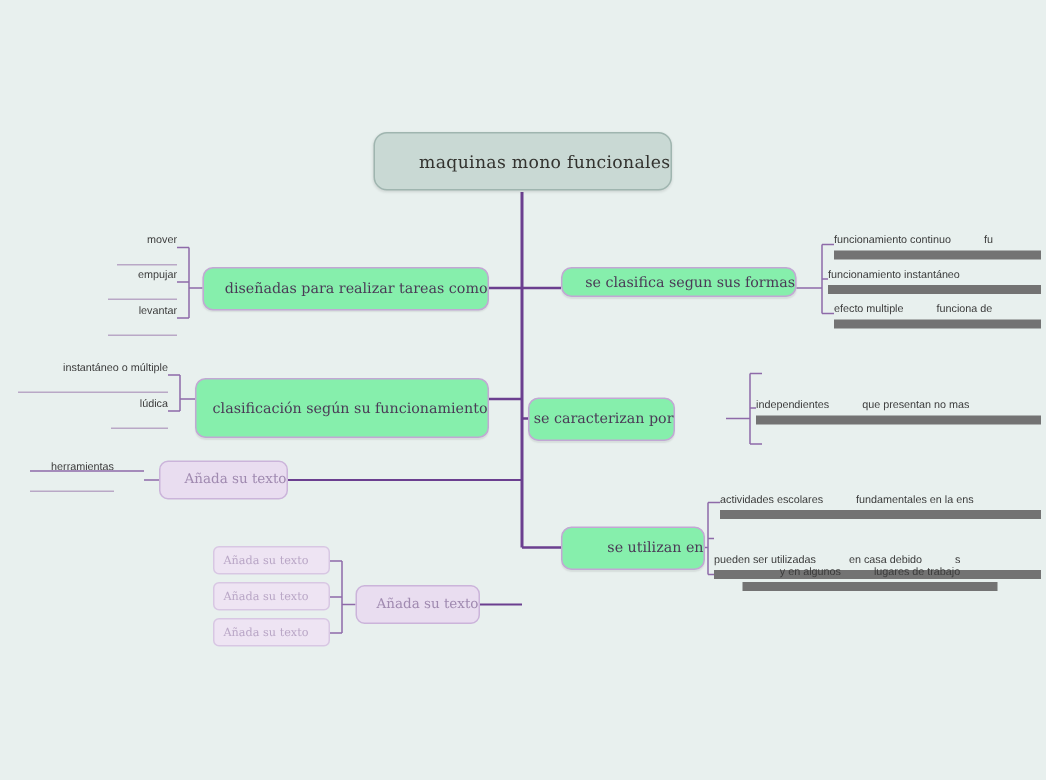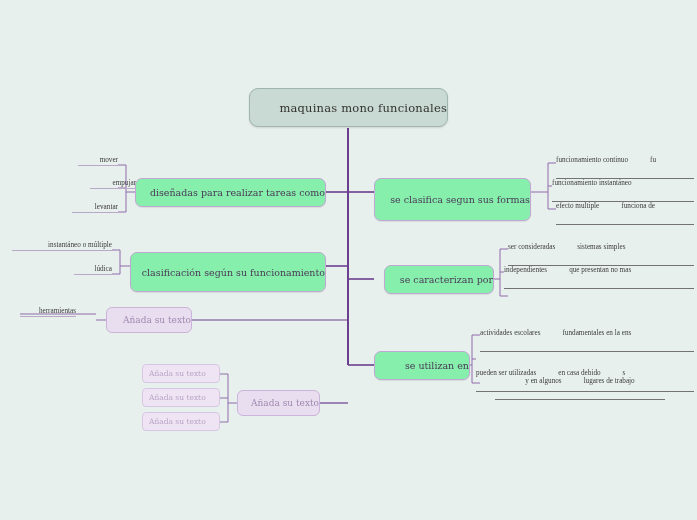--- a/index.html
+++ b/index.html
@@ -68,42 +68,42 @@
     border: 1px solid #d8c7e3;
     border-radius: 4px;
     color: #b9a6c6;
     font-size: 7.5px;
     justify-content: flex-start;
     padding-left: 6px;
   }
   
   .leaf {
     position: absolute;
-    font-family: Liberation Serif, serif;
+    font-family: Liberation Sans, sans-serif;
     font-size: 7.2px;
     color: #3b3b3b;
     white-space: nowrap;
-    border-bottom: 1px solid #737373;
-    padding-bottom: 13px;
+    border-bottom: 6px solid #737373;
+    padding-bottom: 2px;
     line-height: 10px;
   }
   .leaf .seg2 {
     margin-left: 22px;
   }
   .leaf .seg3 {
     margin-left: 22px;
   }
   .leaf-left {
     position: absolute;
-    font-family: Liberation Serif, serif;
+    font-family: Liberation Sans, sans-serif;
     font-size: 7.2px;
     color: #3b3b3b;
     white-space: nowrap;
     border-bottom: 1px solid #b9a8c6;
-    padding-bottom: 0;
+    padding-bottom: 11px;
     line-height: 10px;
     text-align: right;
   }
 </style>
 </head>
 <body>
 
 <div id="canvas">
 
   <svg id="links" viewBox="0 0 697 520">
@@ -155,38 +155,35 @@
     <path d="M228 374 L228 422" stroke="#8e6aa8" stroke-width="1" fill="none"></path>
     <path d="M228 374 L220 374" stroke="#8e6aa8" stroke-width="1" fill="none"></path>
     <path d="M228 398 L220 398" stroke="#8e6aa8" stroke-width="1" fill="none"></path>
     <path d="M228 422 L220 422" stroke="#8e6aa8" stroke-width="1" fill="none"></path>
   </svg>
 
   <div class="node root" style="left:249px; top:88px; width:199px; height:39px;">
     <span>maquinas mono funcionales</span>
   </div>
 
-  <div class="node lvl1" style="left:374px; top:178px; width:157px; height:43px;padding-left:36px;">
+  <div class="node lvl1" style="left:374px; top:178px; width:157px; height:20px;padding-left:36px;">
     <span>se clasifica segun sus formas</span>
   </div>
   <div class="leaf" style="left:556px; top:155px; width:138px;">
     <span>funcionamiento continuo</span><span class="seg2">fu</span>
   </div>
   <div class="leaf" style="left:552px; top:178px; width:142px;">
     <span>funcionamiento instantáneo</span>
   </div>
   <div class="leaf" style="left:556px; top:201px; width:138px;">
     <span>efecto multiple</span><span class="seg2">funciona de</span>
   </div>
 
-  <div class="node lvl1" style="left:384px; top:265px; width:110px; height:29px;">
+  <div class="node lvl1" style="left:352px; top:265px; width:98px; height:29px;">
     <span>se caracterizan por</span>
-  </div>
-  <div class="leaf" style="left:508px; top:242px; width:186px;">
-    <span>ser consideradas</span><span class="seg2">sistemas simples</span>
   </div>
   <div class="leaf" style="left:504px; top:265px; width:190px;">
     <span>independientes</span><span class="seg2">que presentan no mas</span>
   </div>
 
   <div class="node lvl1" style="left:374px; top:351px; width:96px; height:29px;">
     <span>se utilizan en</span>
   </div>
   <div class="leaf" style="left:480px; top:328px; width:214px;">
     <span>actividades escolares</span><span class="seg2">fundamentales en la ens</span>
@@ -197,21 +194,21 @@
   <div class="leaf" style="left:495px; top:376px; width:170px;text-align:center;">
     <span>y en algunos</span><span class="seg2">lugares de trabajo</span>
   </div>
 
   <div class="node lvl1" style="left:135px; top:178px; width:191px; height:29px;">
     <span>diseñadas para realizar tareas como</span>
   </div>
   <div class="leaf-left" style="left:78px; top:155px; width:40px;">
     <span>mover</span>
   </div>
-  <div class="leaf-left" style="left:90px; top:178px; width:46px;text-align:right;">
+  <div class="leaf-left" style="left:72px; top:178px; width:46px;text-align:right;">
     <span>empujar</span>
   </div>
   <div class="leaf-left" style="left:72px; top:202px; width:46px;">
     <span>levantar</span>
   </div>
 
   <div class="node lvl1" style="left:130px; top:252px; width:196px; height:40px;">
     <span>clasificación según su funcionamiento</span>
   </div>
   <div class="leaf-left" style="left:12px; top:240px; width:100px;">

